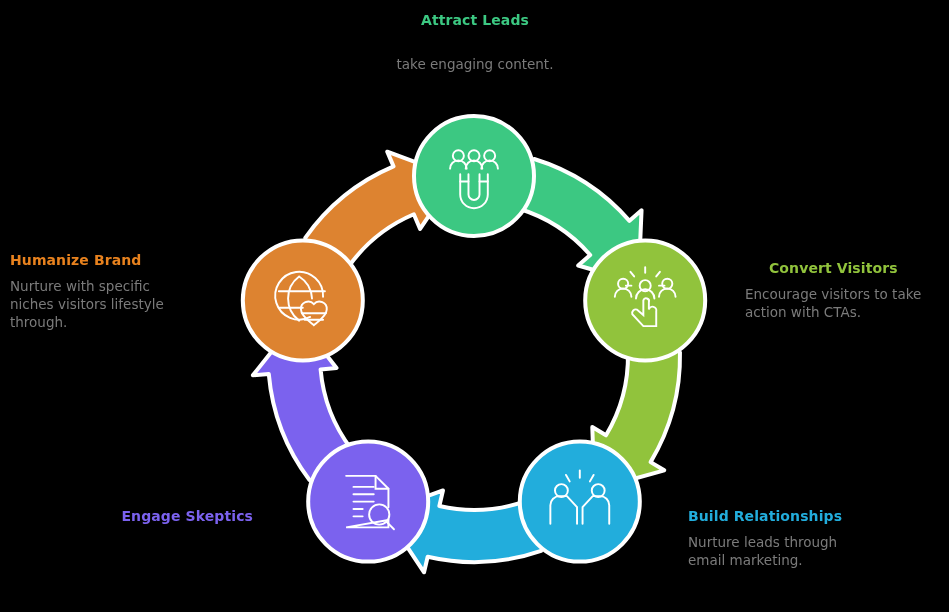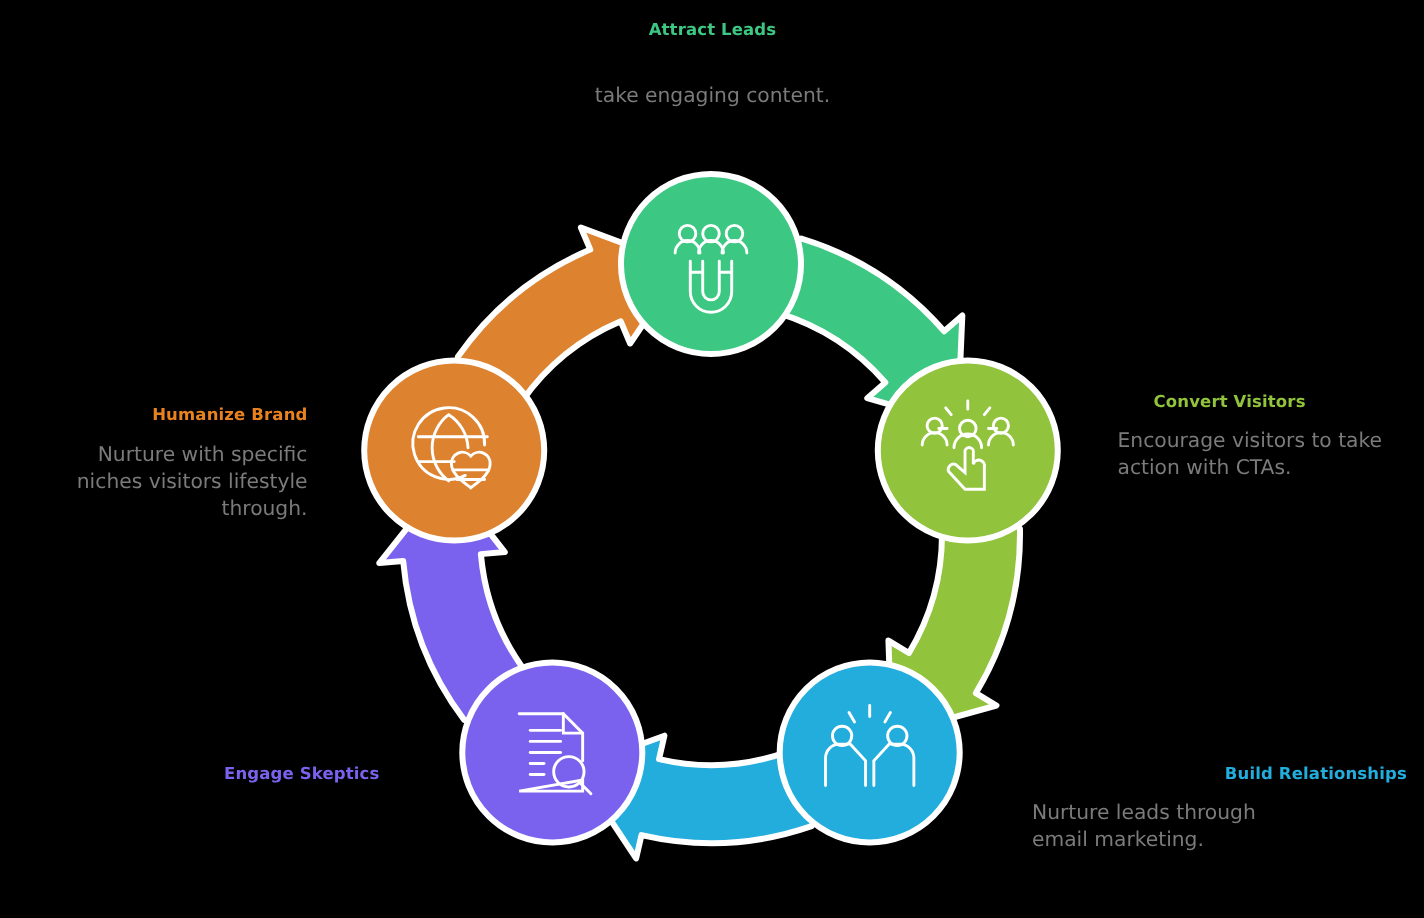--- a/index.html
+++ b/index.html
@@ -2,32 +2,32 @@
 <html><head>
 <meta charset="utf-8">
 <style>
   html,body{margin:0;padding:0;background:#000;}
   body{width:949px;height:612px;position:relative;overflow:hidden;
        font-family:"DejaVu Sans","Liberation Sans",sans-serif;}
   #stage{position:absolute;inset:0;width:949px;height:612px;}
   #ring{position:absolute;left:0;top:0;width:949px;height:612px;}
 
   .txtblock{position:absolute;}
-  .ttl{font-weight:bold;font-size:11px;line-height:20px;margin:0 0 7px 0;letter-spacing:.1px;}
+  .ttl{font-weight:bold;font-size:14px;line-height:20px;margin:0 0 7px 0;letter-spacing:.1px;}
   .desc{font-size:13.5px;line-height:18px;color:#7b7b7b;margin:0;}
 
   .t-attract{left:295px;top:10px;width:360px;text-align:center;}
   .t-attract .ttl{color:#3CC882;}
   .t-convert{left:745px;top:258px;width:200px;text-align:left;}
   .t-convert .ttl{color:#91C33C;margin-left:24px;}
   .t-build{left:688px;top:506px;width:250px;text-align:left;}
-  .t-build .ttl{color:#22ADDC;text-align:right;}
+  .t-build .ttl{color:#22ADDC;}
   .t-engage{left:8px;top:506px;width:245px;text-align:right;}
   .t-engage .ttl{color:#7B62EE;}
-  .t-human{left:10px;top:267px;width:195px;text-align:right;}
+  .t-human{left:10px;top:250px;width:195px;text-align:left;}
   .t-human .ttl{color:#E8821E;}
 </style>
 </head>
 <body>
 
 <div id="stage">
 
   <svg id="ring" viewBox="0 0 949 612">
     <defs>
       

